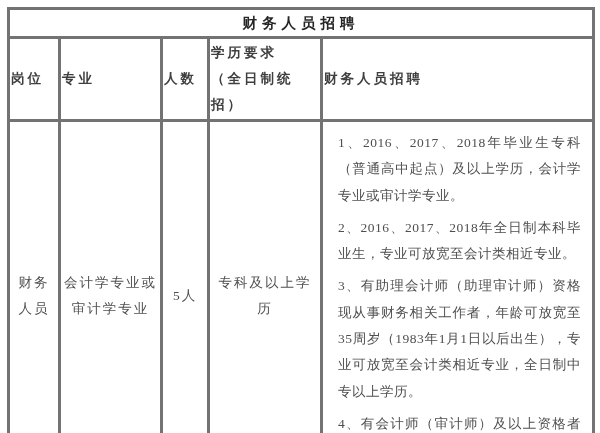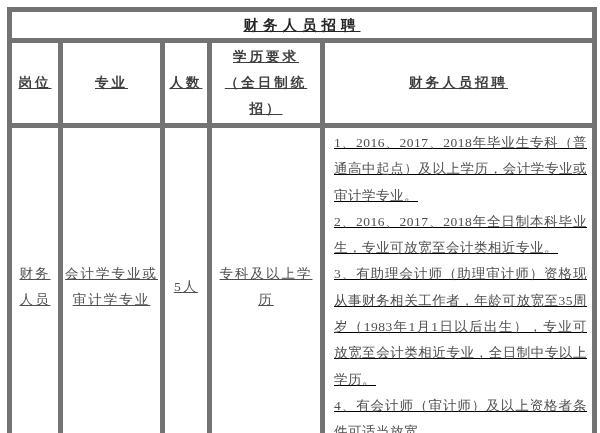--- a/index.html
+++ b/index.html
@@ -18,36 +18,34 @@
     position: absolute;
     left: 7px;
     top: 7px;
     width: 585px;
     border-collapse: collapse;
     table-layout: fixed;
     border: 2px solid #3e3e3e;
     background: #ffffff;
   }
   table.doc-table td {
-    border: 5px solid #737373;
+    border: 3px solid #737373;
     overflow: hidden;
-    text-decoration: underline;
   }
   td.title-cell {
     height: 24px;
     text-align: center;
     vertical-align: middle;
     font-weight: bold;
     font-size: 14.5px;
     letter-spacing: 5px;
     color: #262626;
   }
   tr.head-row td {
     height: 76px;
-    text-align: center;
     vertical-align: middle;
     font-weight: bold;
     font-size: 13.5px;
     line-height: 26px;
     letter-spacing: 3px;
     color: #3f3f3f;
     white-space: pre-line;
   }
   tr.body-row td {
     height: 315px;
@@ -59,21 +57,21 @@
     line-height: 26px;
     letter-spacing: 2px;
     color: #4f4f4f;
     white-space: pre-line;
   }
   td.req-cell {
     vertical-align: top;
     padding: 2px 5px 0 9px;
   }
   td.req-cell p {
-    margin: 0;
+    margin: 6px;
     font-size: 13.5px;
     line-height: 26.3px;
     letter-spacing: 0.5px;
     color: #4f4f4f;
     text-align: justify;
   }
 </style>
 </head>
 <body>
 

